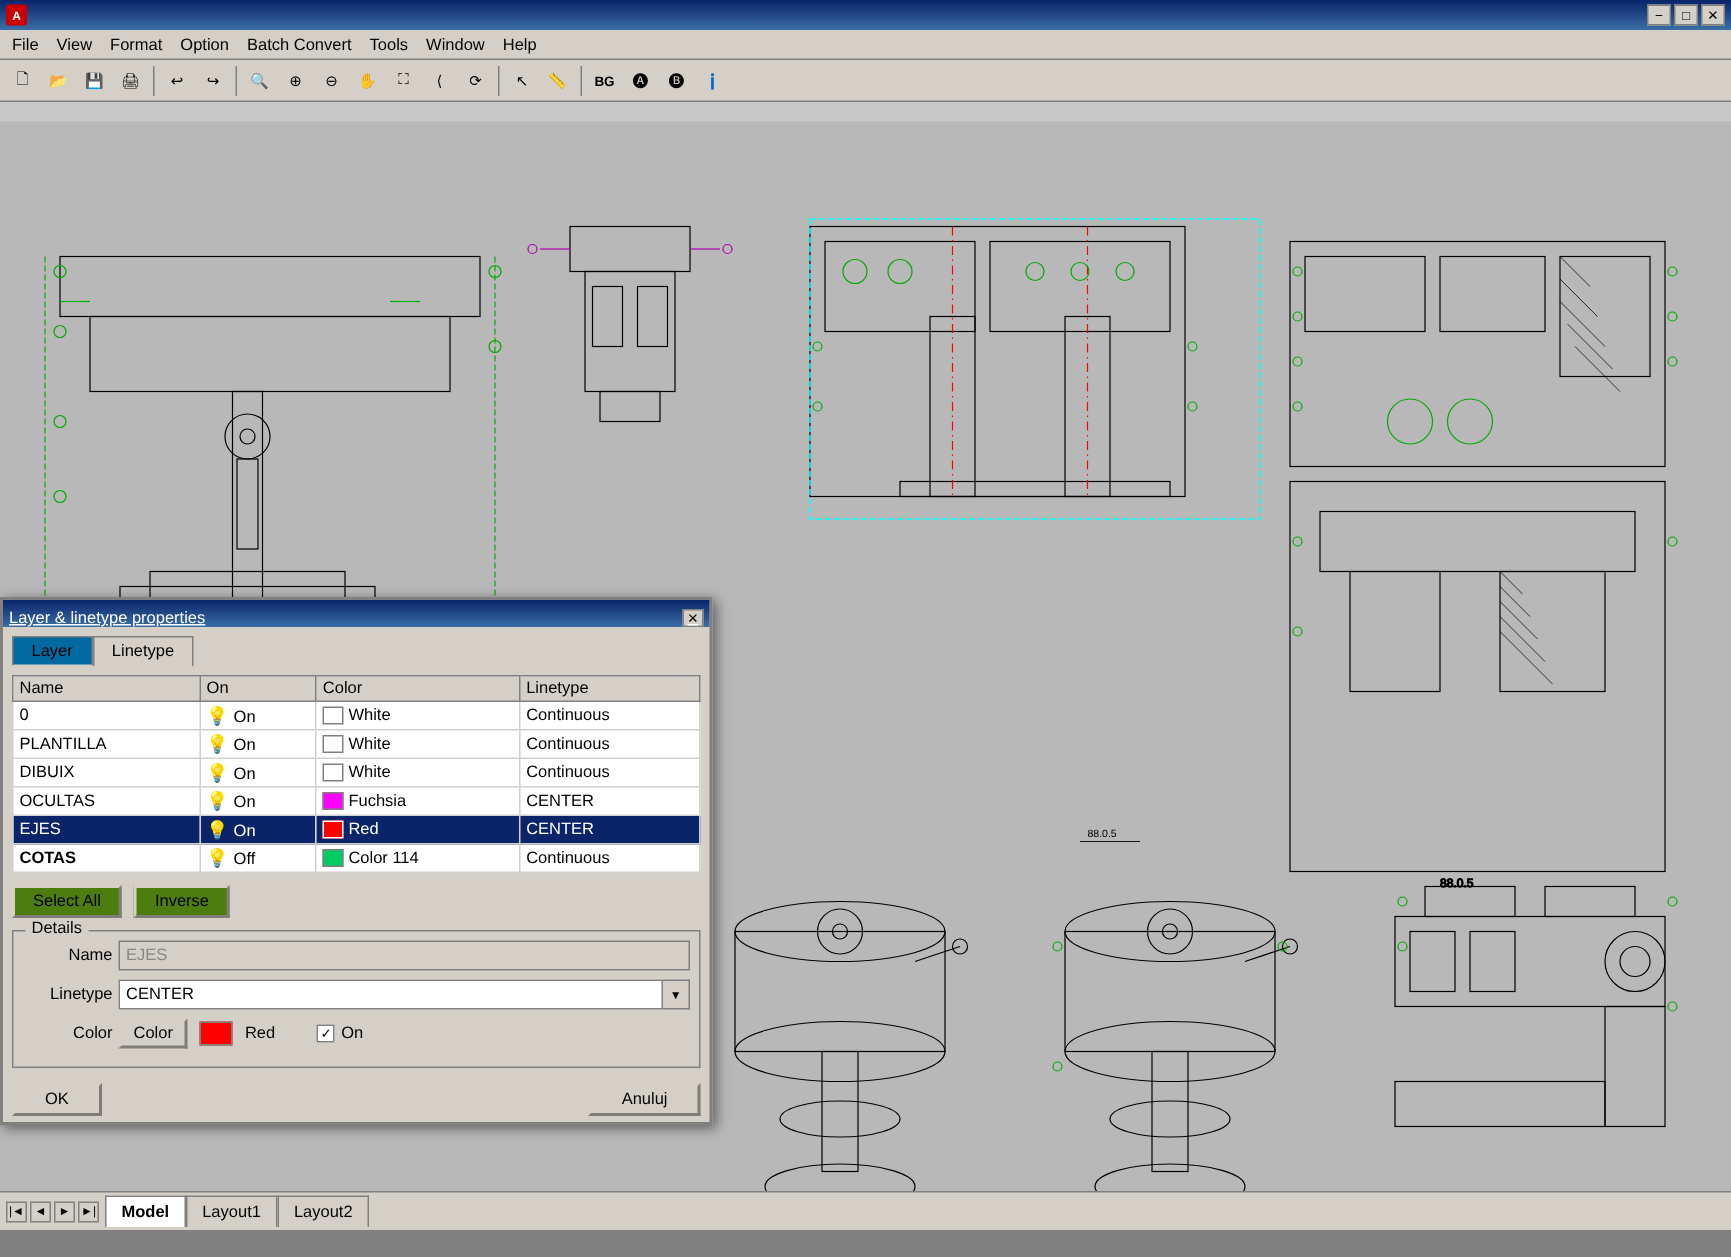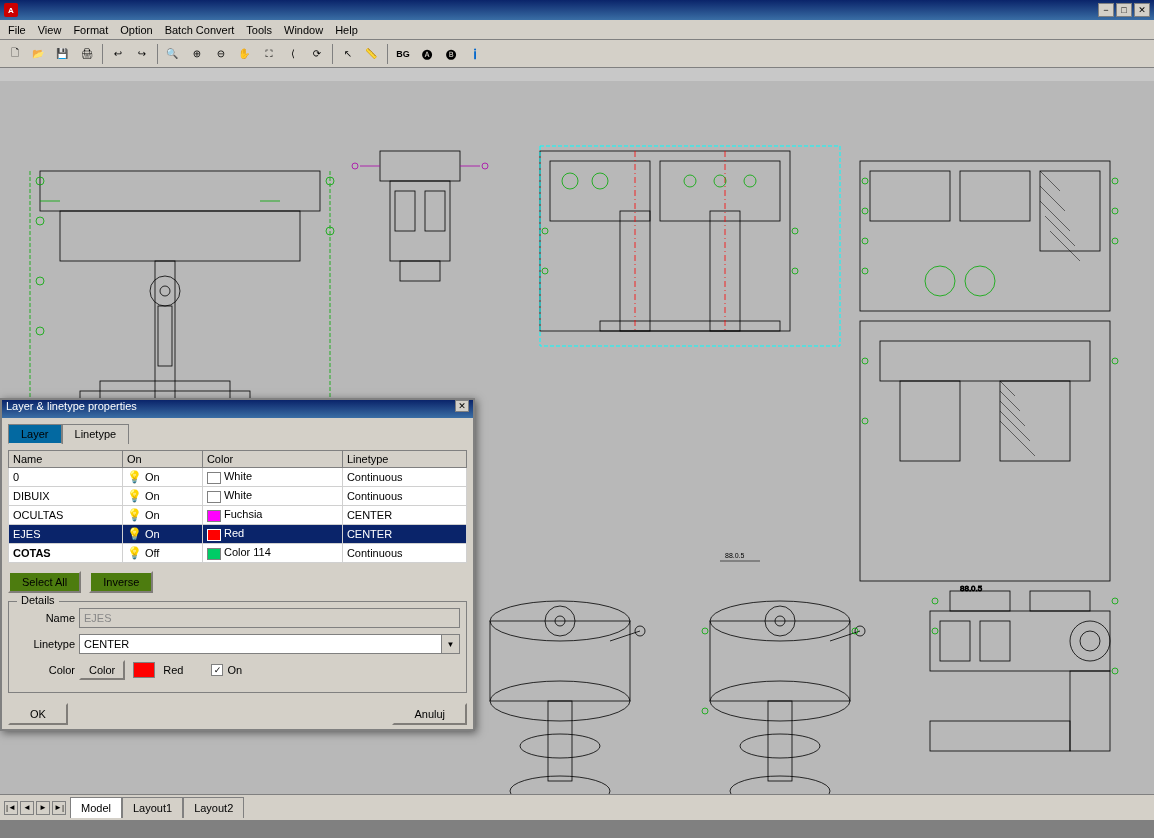--- a/index.html
+++ b/index.html
@@ -70,42 +70,43 @@
       height: 26px;
       background: #d4d0c8;
       display: flex;
       align-items: center;
       border-top: 1px solid #808080;
       font-size: 11px;
     }
     .nav-arrows { display: flex; gap: 2px; padding: 0 4px; }
     .nav-btn { width: 14px; height: 14px; background: #d4d0c8; border: 1px solid #808080; display: flex; align-items: center; justify-content: center; font-size: 8px; cursor: pointer; }
     .tab-item { padding: 4px 10px; background: #d4d0c8; border: 1px solid #808080; border-bottom: none; cursor: pointer; font-size: 11px; }
-    .tab-item.active { background: white; font-weight: normal; }
+    .tab-item.active { background: white; font-weight: bold; }
 
     
     .dialog {
       position: absolute;
       top: 330px; left: 0;
       width: 475px;
       background: #d4d0c8;
       border: 2px solid #808080;
       box-shadow: 2px 2px 8px rgba(0,0,0,0.5);
       pointer-events: all;
       font-size: 11px;
     }
     .dialog-title-bar {
       background: linear-gradient(to bottom, #0a246a, #3a6ea5);
       color: white;
       height: 18px;
       display: flex;
-      align-items: flex-start;
+      align-items: flex-end;
       justify-content: space-between;
       padding: 0 4px;
       font-size: 11px;
+      text-decoration: underline;
     }
     .dialog-close { width: 14px; height: 12px; background: #d4d0c8; border: 1px solid #808080; display: flex; align-items: center; justify-content: center; cursor: pointer; color: #000; font-size: 9px; }
     .dialog-content { padding: 6px; }
 
     
     .dialog-tabs { display: flex; margin-bottom: 6px; }
     .dialog-tab { padding: 3px 12px; background: #d4d0c8; border: 1px solid #808080; border-bottom: none; cursor: pointer; font-size: 11px; }
     .dialog-tab.active { background: #0369a1; border-bottom: 1px solid #d4d0c8; font-weight: normal; z-index: 1; position: relative; }
 
     
@@ -428,20 +429,30 @@
     <td style="color:;">0</td>
     <td>
       <span style="color:#ffff00; font-size:12px;">💡</span> On
     </td>
     <td>
       <span class="color-box" style="background:#ffffff; border-color:#808080;"></span> White
     </td>
     <td>Continuous</td>
   </tr>
             <tr>
+    <td style="color:;">PLANTILLA</td>
+    <td>
+      <span style="color:#ffff00; font-size:12px;">💡</span> On
+    </td>
+    <td>
+      <span class="color-box" style="background:#ffffff; border-color:#808080;"></span> White
+    </td>
+    <td>Continuous</td>
+  </tr>
+            <tr>
     <td style="color:;">DIBUIX</td>
     <td>
       <span style="color:#ffff00; font-size:12px;">💡</span> On
     </td>
     <td>
       <span class="color-box" style="background:#ffffff; border-color:#808080;"></span> White
     </td>
     <td>Continuous</td>
   </tr>
             <tr>

